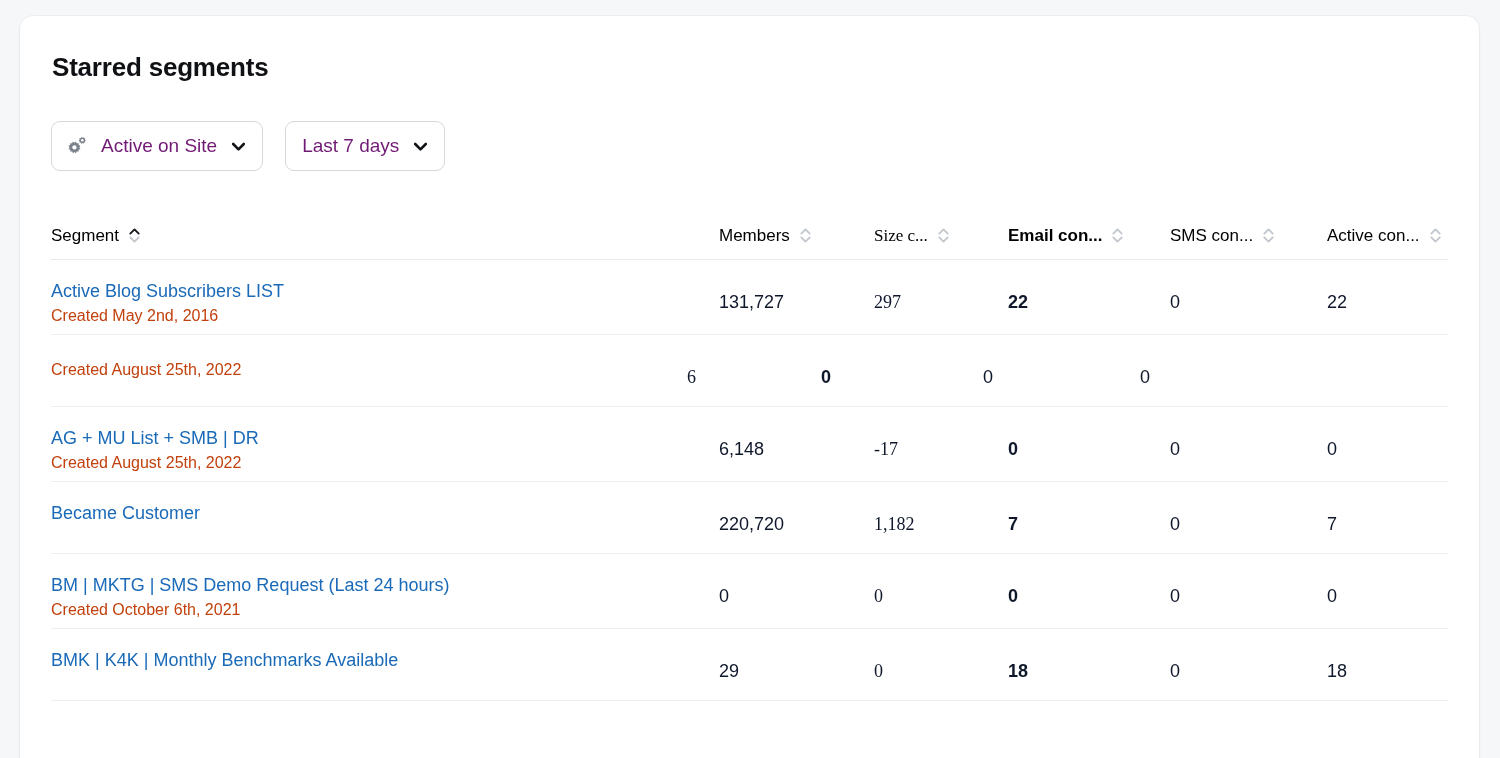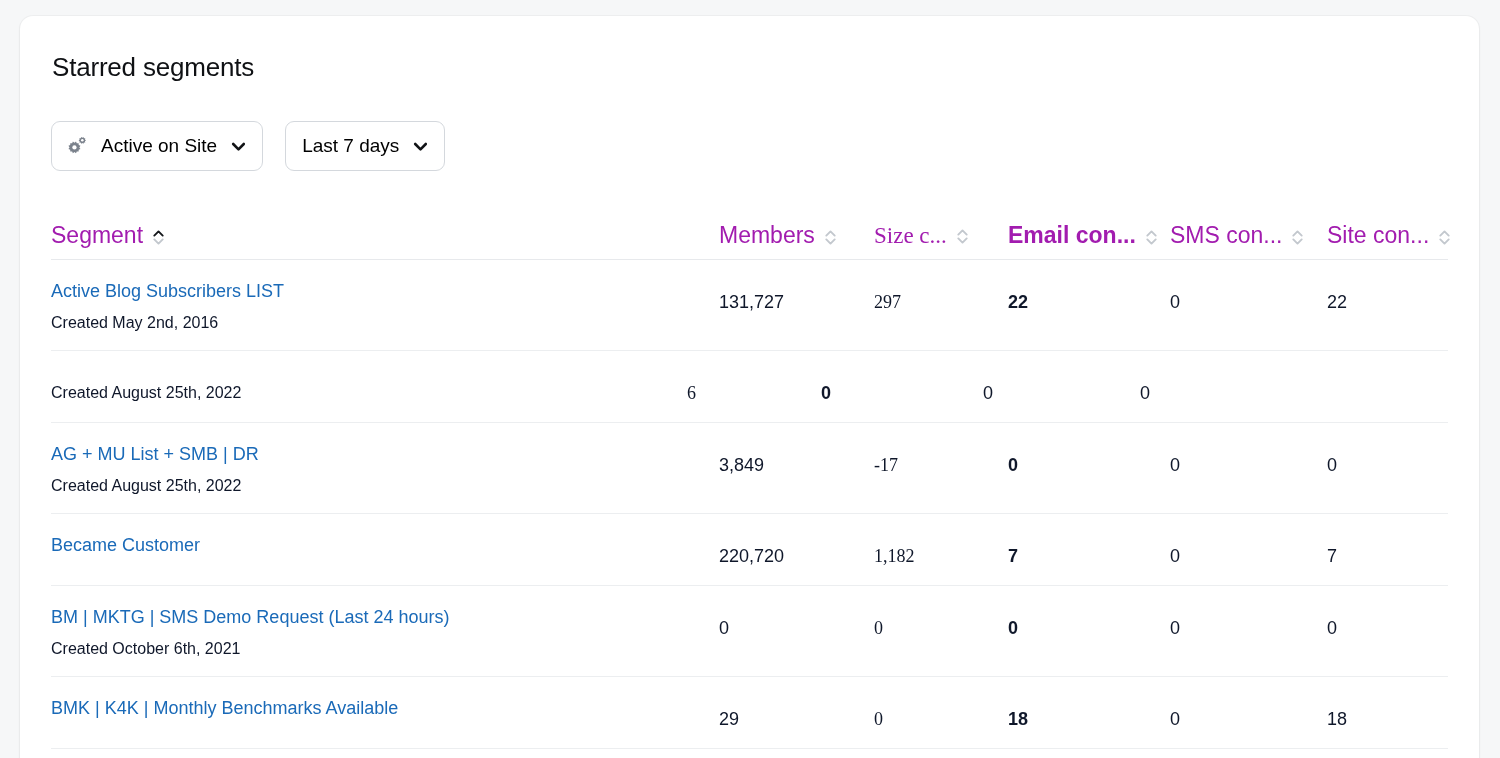--- a/index.html
+++ b/index.html
@@ -35,21 +35,21 @@
                 0 0 0 1px rgba(16, 24, 40, 0.03);
     overflow: hidden;
   }
 
   
   .page-title {
     position: absolute;
     left: 32px;
     top: 36px;
     font-size: 26px;
-    font-weight: normal;
+    font-weight: bold;
     color: #0f1114;
     letter-spacing: -0.2px;
     white-space: nowrap;
   }
 
   
   .filter-bar {
     position: absolute;
     left: 31px;
     top: 105px;
@@ -72,21 +72,21 @@
   .filter-btn .gear-wrap {
     width: 22px;
     height: 22px;
     margin-right: 11px;
     display: block;
     flex: 0 0 auto;
   }
 
   .filter-btn .btn-label {
     font-size: 19px;
-    color: #000000;
+    color: #701a75;
     white-space: nowrap;
   }
 
   .filter-btn .chev {
     margin-left: 13px;
     display: block;
     width: 17px;
     height: 17px;
     flex: 0 0 auto;
   }
@@ -113,57 +113,57 @@
   .col-segment  { width: 636px; flex: 0 0 636px; }
   .col-members  { width: 155px; flex: 0 0 155px; margin-left: 32px; }
   .col-size     { width: 134px; flex: 0 0 134px; font-family: Liberation Serif, serif; }
   .col-email    { width: 162px; flex: 0 0 162px; font-weight: bold; }
   .col-sms      { width: 157px; flex: 0 0 157px; }
   .col-total    { width: 153px; flex: 0 0 153px; }
 
   .th {
     display: flex;
     align-items: center;
-    font-size: 23px;
-    color: #a21caf;
+    font-size: 17px;
+    color: #000000;
     white-space: nowrap;
     cursor: pointer;
   }
 
   .th .th-label { margin-right: 9px; }
 
   .sort-icon {
     display: block;
     width: 13px;
     height: 19px;
     flex: 0 0 auto;
   }
 
   .trow {
     min-height: 72px;
     border-bottom: 1px solid #eceef0;
     padding-top: 21px;
-    padding-bottom: 17px;
+    padding-bottom: 8px;
   }
 
   .seg-link {
     display: block;
     font-size: 18px;
     color: #1a6ab8;
     text-decoration: none;
     line-height: 1.18;
     white-space: nowrap;
     cursor: pointer;
   }
 
   .seg-created {
     display: block;
-    margin-top: 12px;
+    margin-top: 5px;
     font-size: 16px;
-    color: #0f172a;
+    color: #c2410c;
     line-height: 1.18;
     white-space: nowrap;
   }
 
   .cell-num {
     font-size: 18px;
     color: #0f172a;
     line-height: 1.18;
     padding-top: 11px;
     white-space: nowrap;
@@ -257,21 +257,21 @@
           <span class="th-label">SMS con...</span>
           <span class="sort-icon">
             <svg viewBox="0 0 13 19" width="13" height="19" aria-hidden="true">
               <path d="M2.3 7.6 L6.5 3.4 L10.7 7.6" fill="none" stroke="#c3c8ce" stroke-width="1.9" stroke-linecap="round" stroke-linejoin="round"></path>
               <path d="M2.3 11.4 L6.5 15.6 L10.7 11.4" fill="none" stroke="#c3c8ce" stroke-width="1.9" stroke-linecap="round" stroke-linejoin="round"></path>
             </svg>
           </span>
         </div>
 
         <div class="th col-total">
-          <span class="th-label">Site con...</span>
+          <span class="th-label">Active con...</span>
           <span class="sort-icon">
             <svg viewBox="0 0 13 19" width="13" height="19" aria-hidden="true">
               <path d="M2.3 7.6 L6.5 3.4 L10.7 7.6" fill="none" stroke="#c3c8ce" stroke-width="1.9" stroke-linecap="round" stroke-linejoin="round"></path>
               <path d="M2.3 11.4 L6.5 15.6 L10.7 11.4" fill="none" stroke="#c3c8ce" stroke-width="1.9" stroke-linecap="round" stroke-linejoin="round"></path>
             </svg>
           </span>
         </div>
 
       </div>
 
@@ -294,21 +294,21 @@
             <div class="col-size cell-num">6</div>
             <div class="col-email cell-num">0</div>
             <div class="col-sms cell-num">0</div>
             <div class="col-total cell-num">0</div>
           </div>
           <div class="trow">
             <div class="col-segment">
               <a class="seg-link">AG + MU List + SMB | DR</a>
               <span class="seg-created">Created August 25th, 2022</span>
             </div>
-            <div class="col-members cell-num">3,849</div>
+            <div class="col-members cell-num">6,148</div>
             <div class="col-size cell-num">-17</div>
             <div class="col-email cell-num">0</div>
             <div class="col-sms cell-num">0</div>
             <div class="col-total cell-num">0</div>
           </div>
           <div class="trow">
             <div class="col-segment">
               <a class="seg-link">Became Customer</a>
             </div>
             <div class="col-members cell-num">220,720</div>

